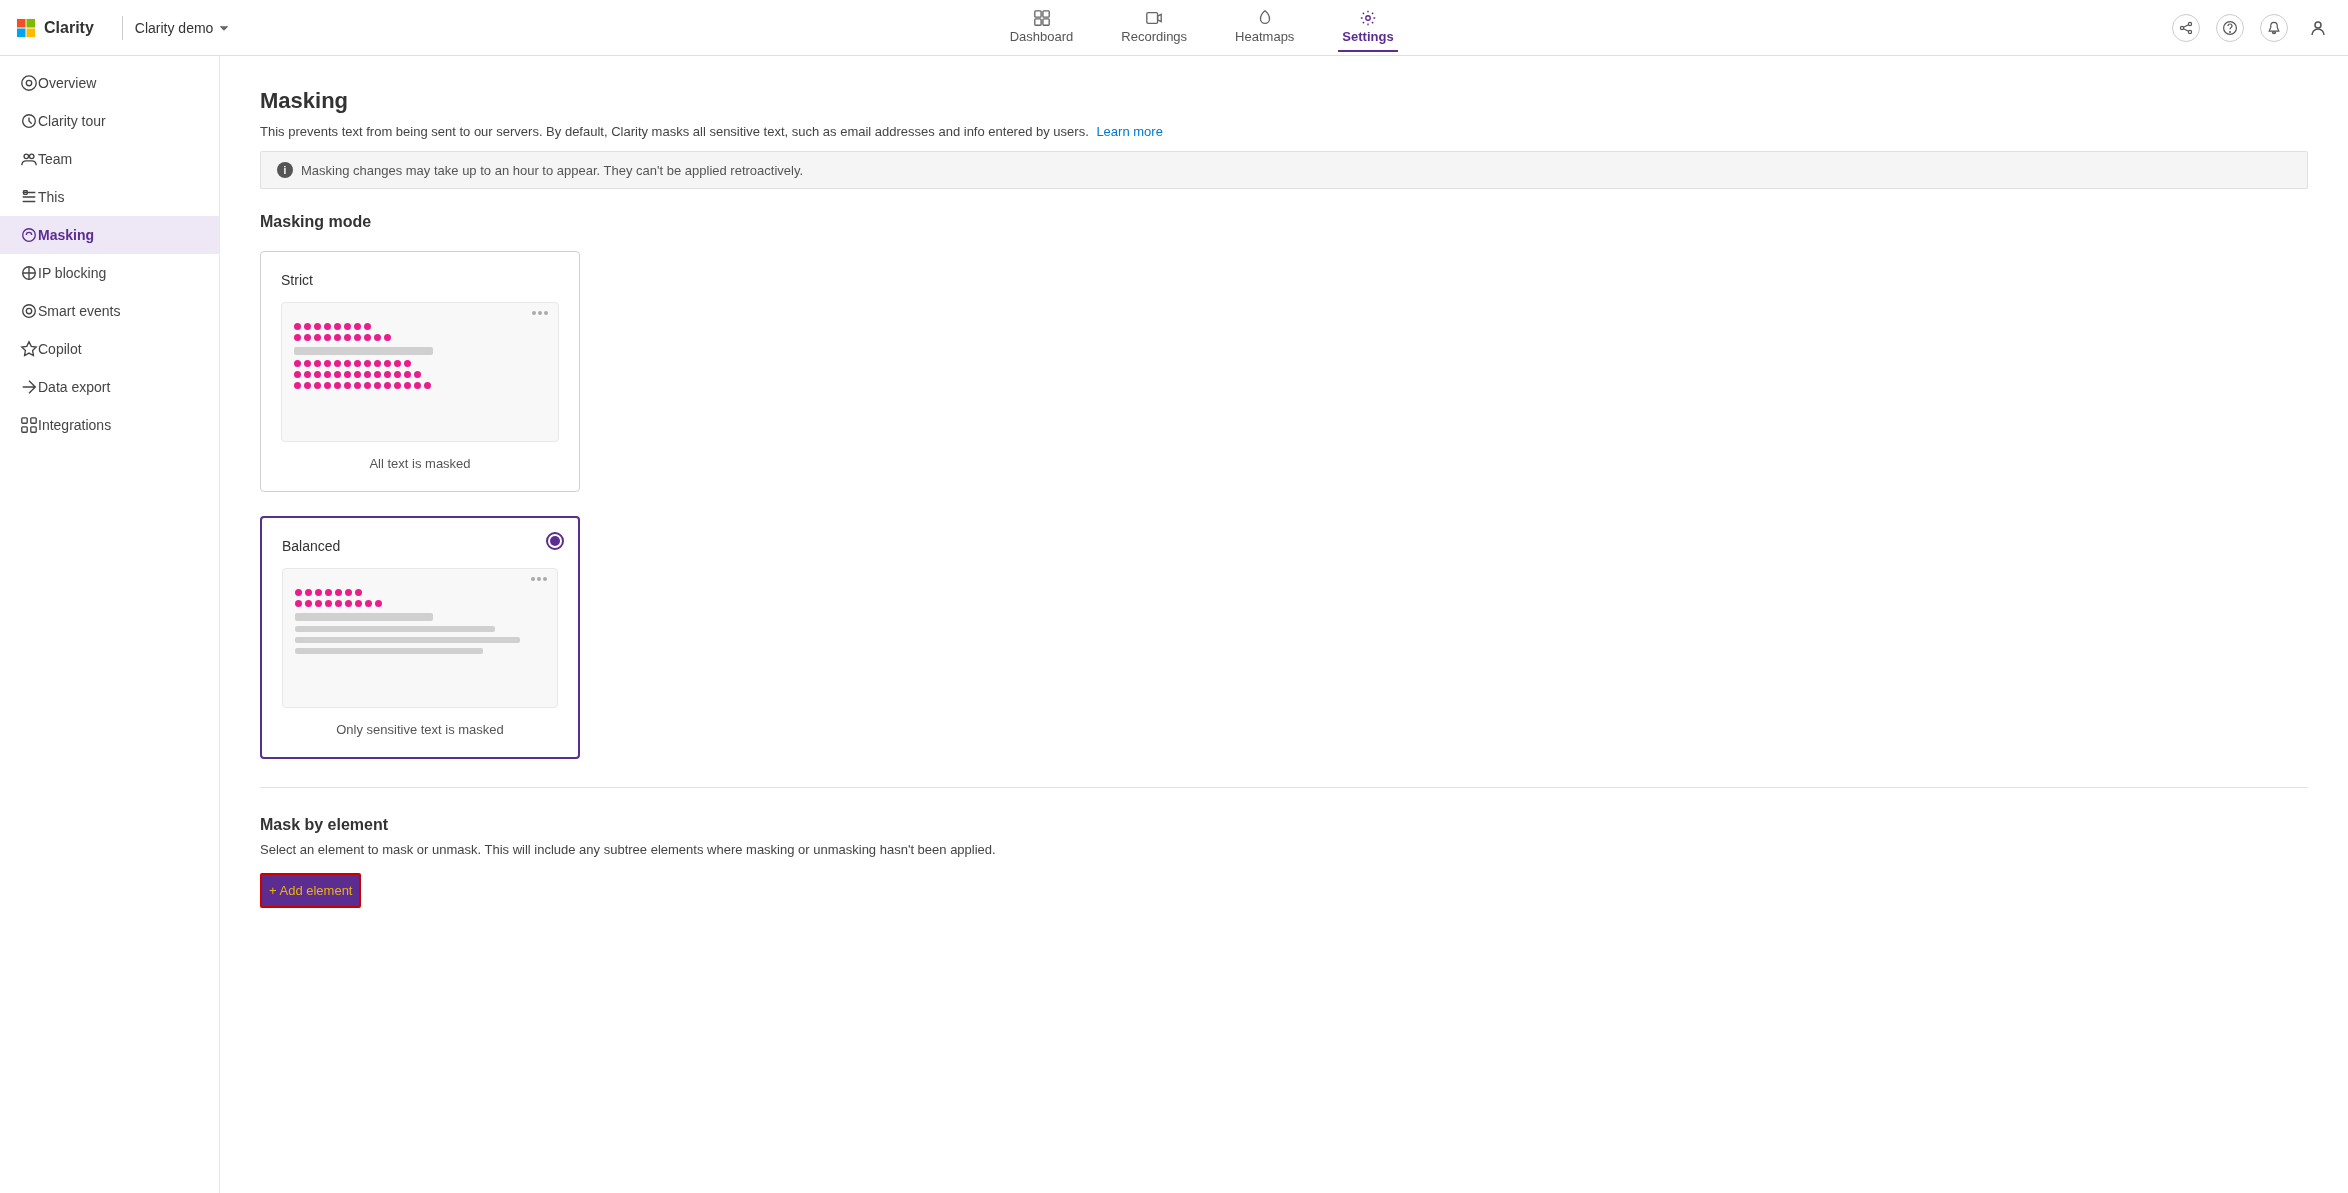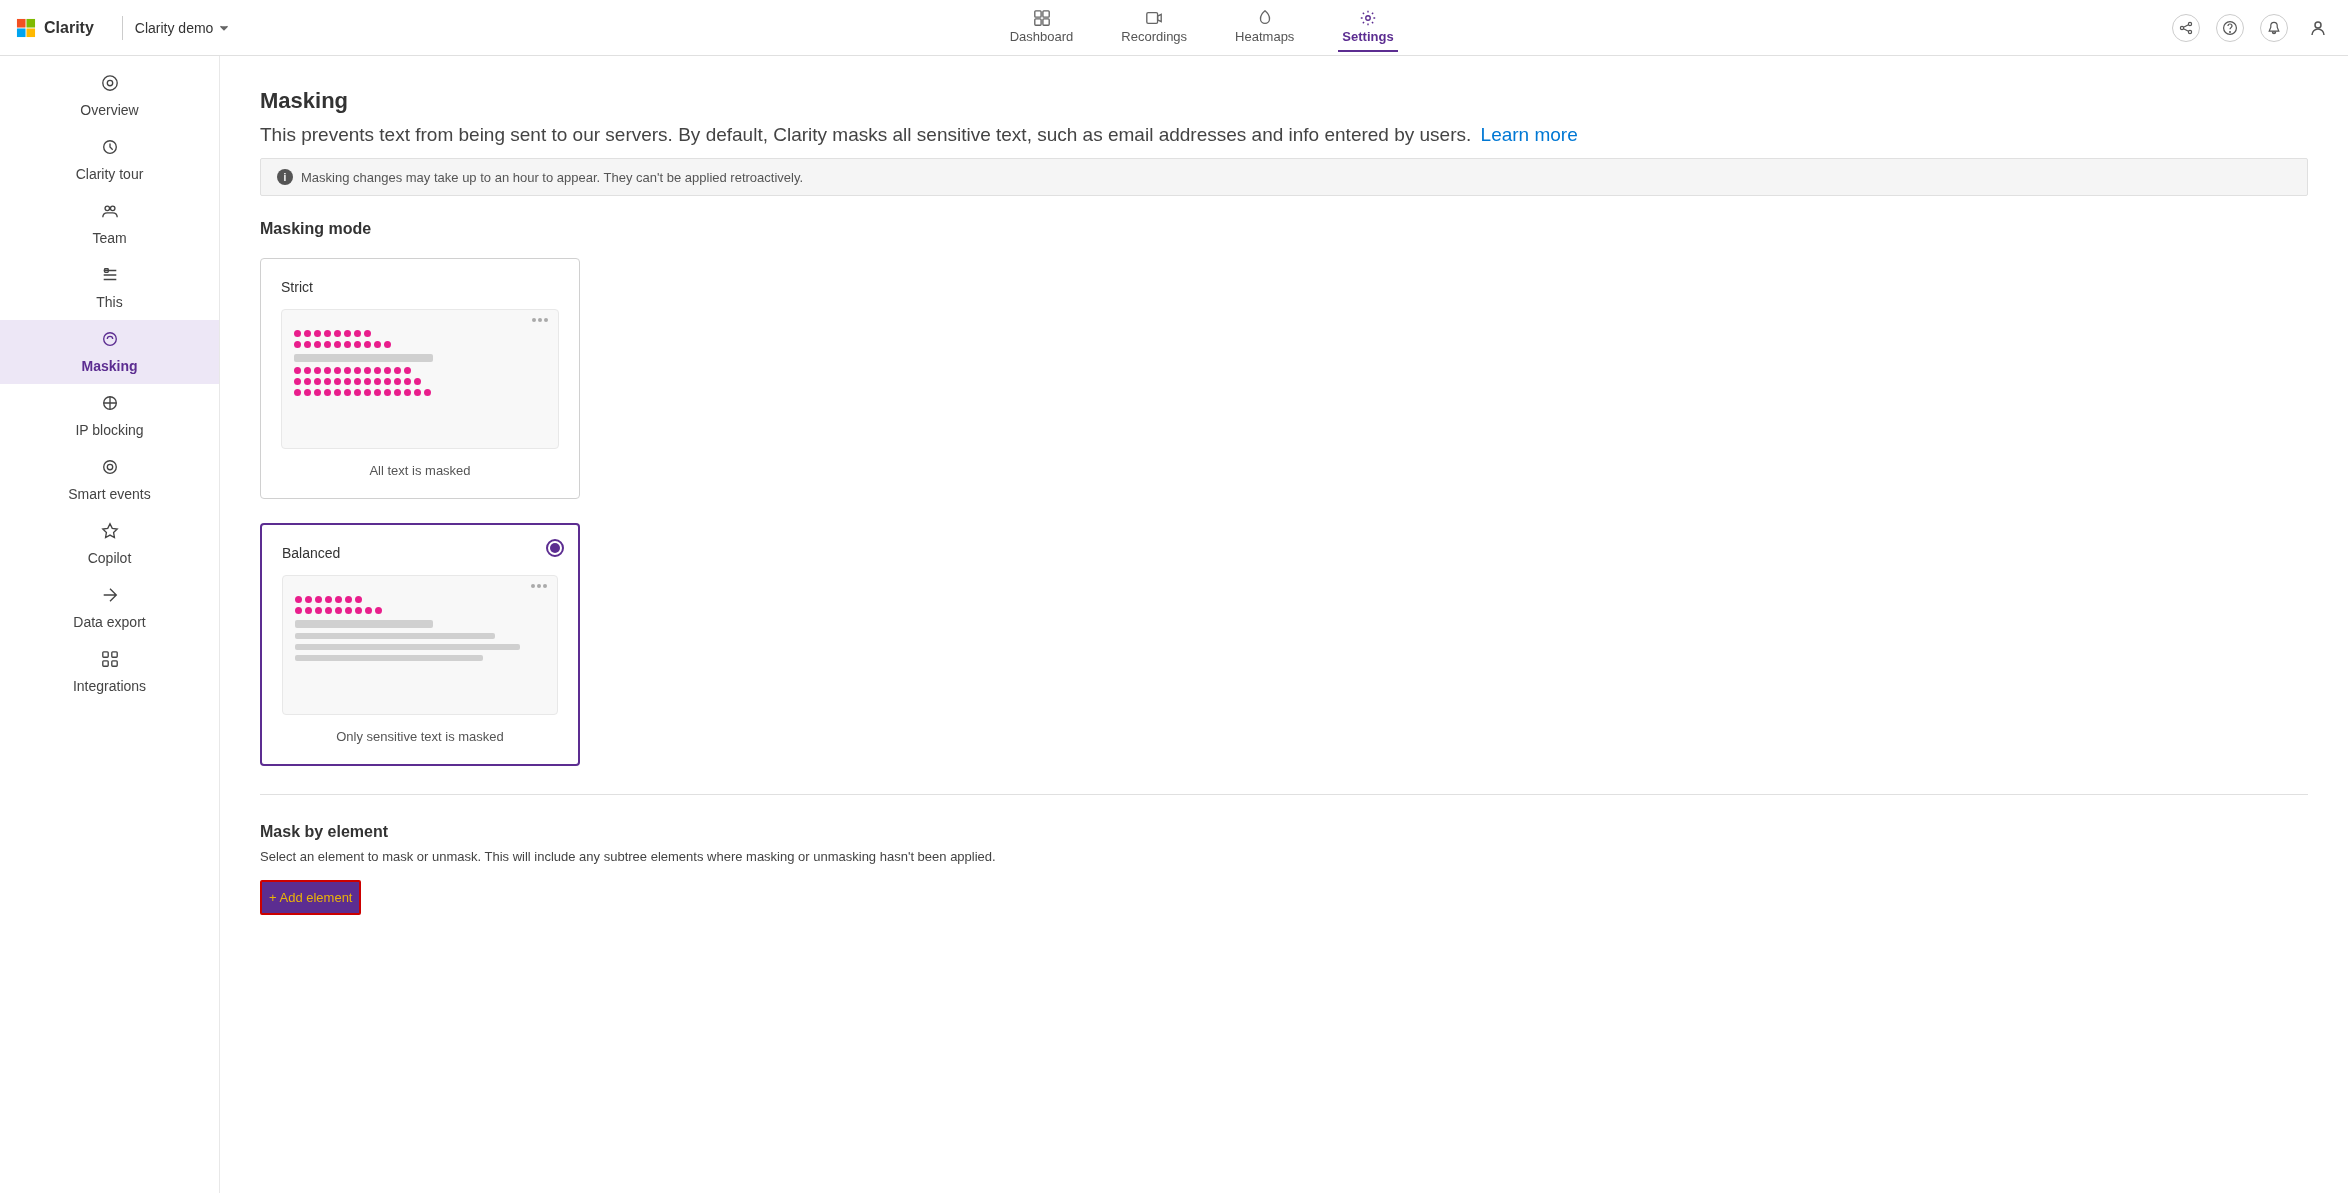--- a/index.html
+++ b/index.html
@@ -26,31 +26,31 @@
 
     
     .main-layout { display: flex; flex: 1; overflow: hidden; }
 
     
     .sidebar {
       width: 220px; flex-shrink: 0; background: #fff;
       border-right: 1px solid #e8e8e8; overflow-y: auto; padding: 8px 0;
     }
     .sidebar-item {
-      display: flex; align-items: center; gap: 10px;
+      display: flex; align-items: center; 
       padding: 10px 20px; cursor: pointer; color: #444; font-size: 14px;
-      border-radius: 0; position: relative; flex-direction: column;
+      border-radius: 0; position: relative;
     }
     .sidebar-item.active { background: #ede7f6; color: #5c2d91; font-weight: 600; }
     .sidebar-item svg { width: 18px; height: 18px; flex-shrink: 0; }
 
     
     .content { flex: 1; overflow-y: auto; padding: 32px 40px; background: #fff; }
     .page-title { font-size: 22px; font-weight: 700; margin-bottom: 10px; }
-    .page-desc { font-size: 19px; color: #444; margin-bottom: 12px; }
+    .page-desc { font-size: 13px; color: #444; margin-bottom: 12px; }
     .page-desc a { color: #0078d4; text-decoration: none; }
     .info-banner {
       background: #f5f5f5; border: 1px solid #e0e0e0; border-radius: 2px;
       padding: 10px 16px; display: flex; align-items: center; gap: 8px;
       font-size: 13px; color: #555; margin-bottom: 24px;
     }
     .info-icon { width: 16px; height: 16px; border-radius: 50%; background: #555; color: #fff; display: flex; align-items: center; justify-content: center; font-size: 10px; font-weight: bold; flex-shrink: 0; }
     .section-title { font-size: 16px; font-weight: 600; margin-bottom: 20px; }
     .divider { border: none; border-top: 1px solid #e0e0e0; margin: 28px 0; }
 

